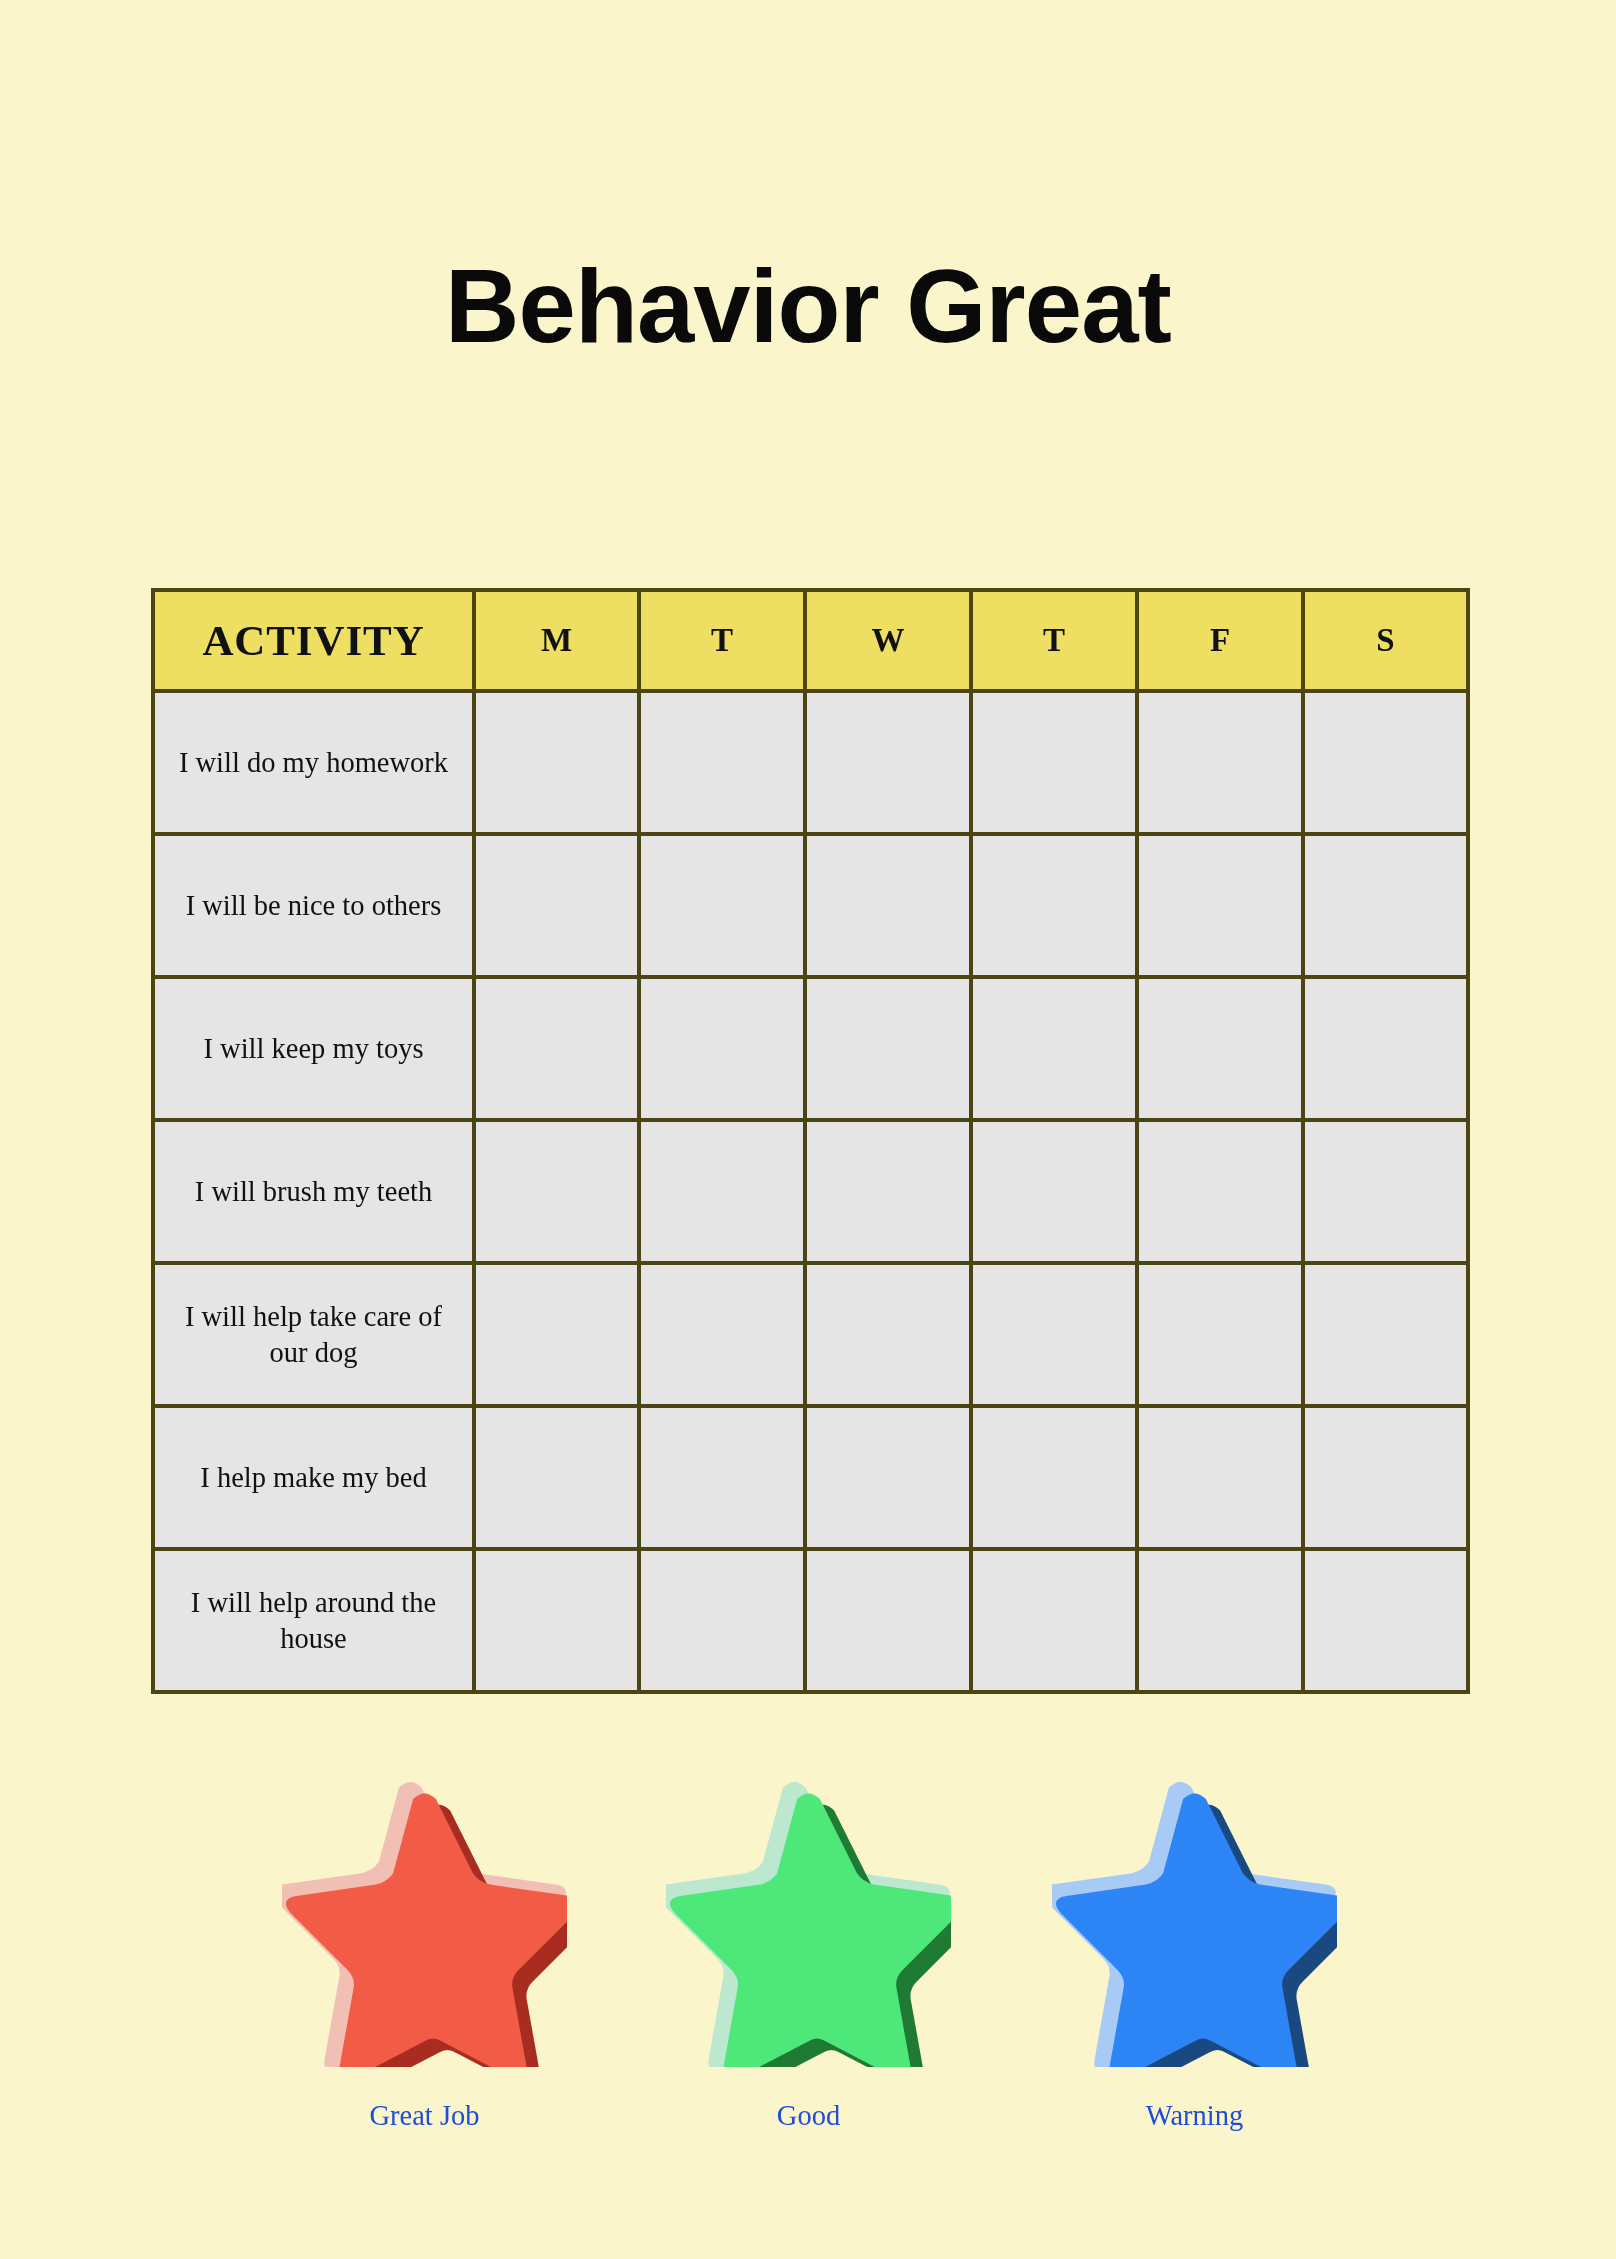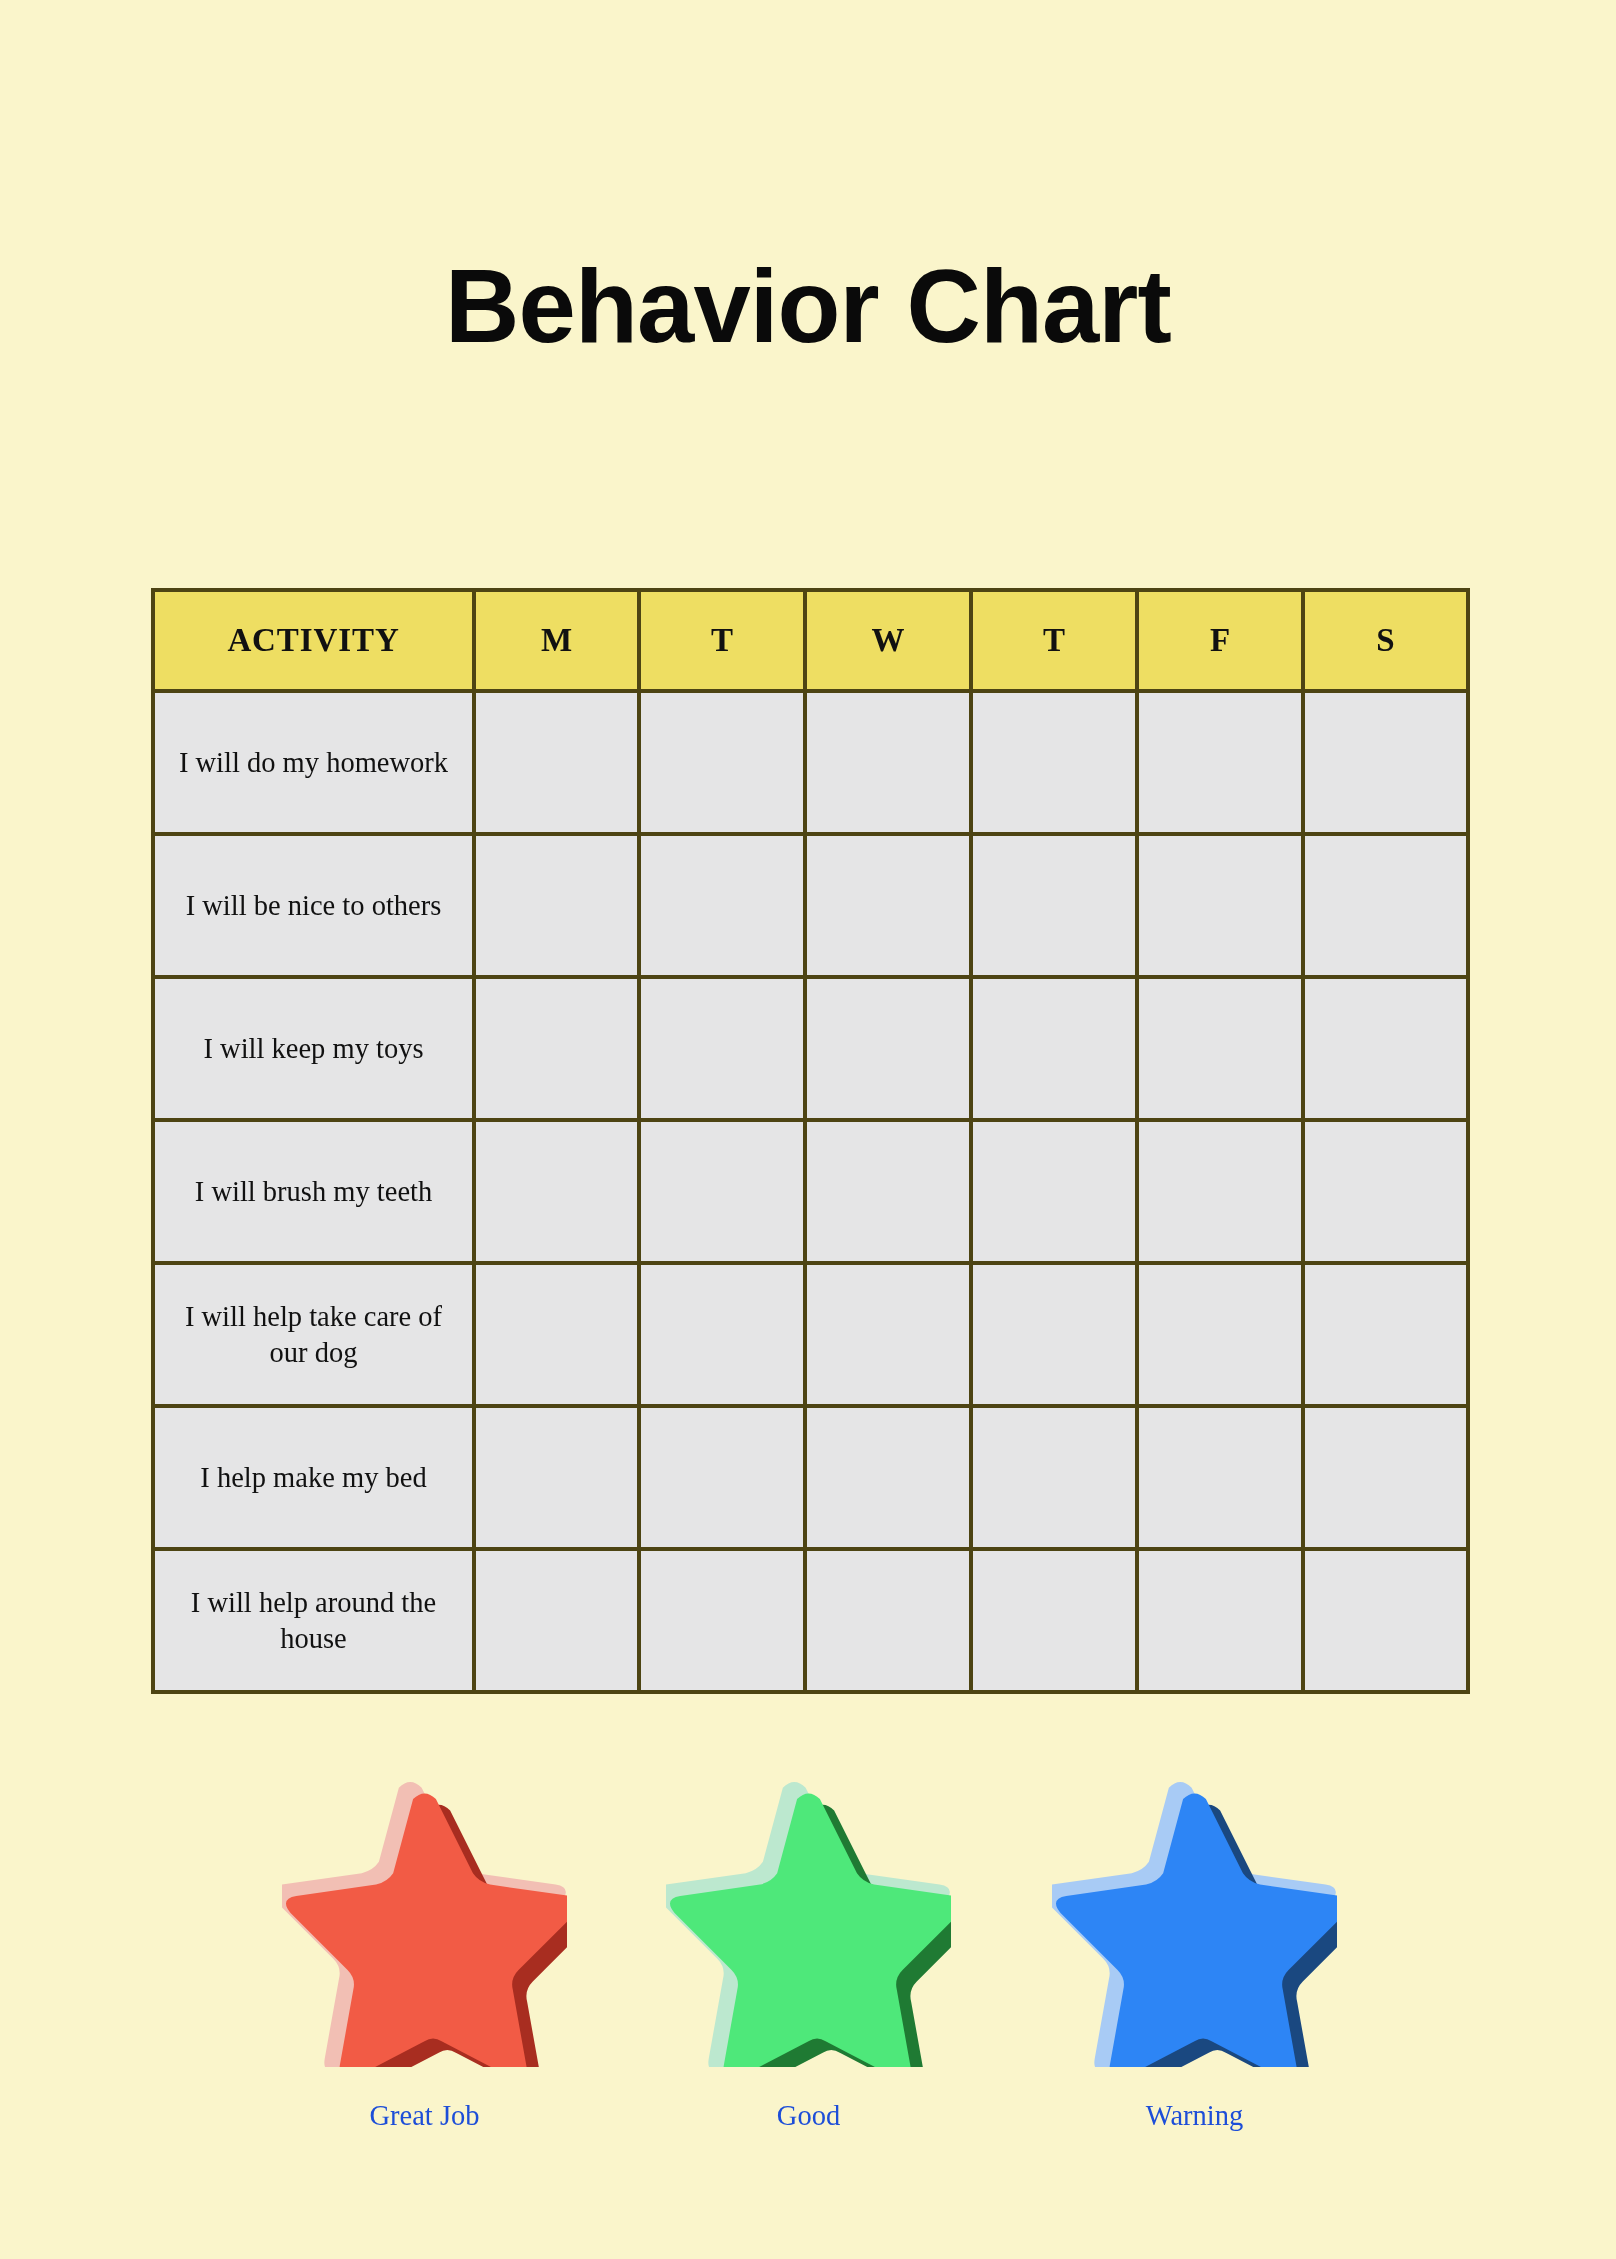--- a/index.html
+++ b/index.html
@@ -53,21 +53,21 @@
     color: #111111;
   }
 
   .chart-table thead th {
     background: #EEDE62;
     height: 101px;
     font-family: "Liberation Serif", serif;
     font-weight: 700;
   }
 
-  th.col-activity { font-size: 33px; letter-spacing: 0.9px; text-align: center; }
+  th.col-activity { font-size: 43px; letter-spacing: 0.9px; text-align: center; }
   th.col-day      { font-size: 33px; }
 
   .chart-table tbody td {
     background: #E5E5E6;
     height: 143px;
   }
 
   td.activity-cell {
     font-family: "Liberation Serif", serif;
     font-size: 28.5px;
@@ -116,21 +116,21 @@
     font-family: "Liberation Serif", serif;
     font-size: 28.5px;
     color: #1d4ed8;
   }
 </style>
 </head>
 <body style="background: rgb(250, 245, 203);">
 
 <div class="page" style="background: rgb(250, 245, 203);">
 
-  <h1 class="title">Behavior Chart</h1>
+  <h1 class="title">Behavior Great</h1>
 
   <table class="chart-table" style="border-color: rgb(77, 68, 19);">
     <colgroup>
       <col style="width:321px">
       <col style="width:165px">
       <col style="width:166px">
       <col style="width:166px">
       <col style="width:166px">
       <col style="width:166px">
       <col style="width:165px">

